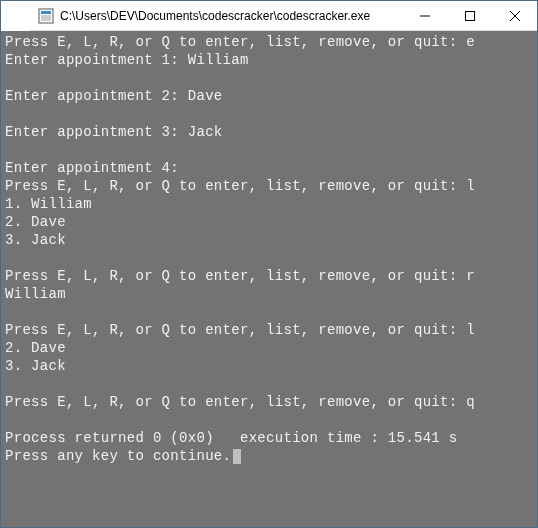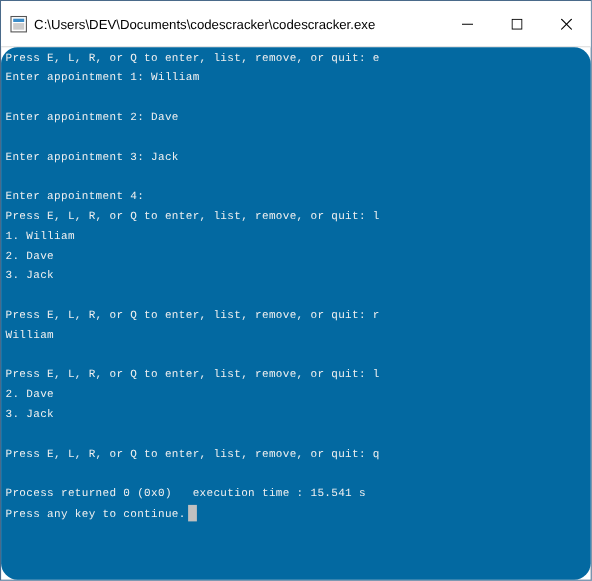--- a/index.html
+++ b/index.html
@@ -15,26 +15,27 @@
       overflow: hidden;
     }
     .window {
       width: 100%;
       height: 100%;
       border: 1px solid #4a6a8a;
       display: flex;
       flex-direction: column;
     }
     .titlebar {
-      height: 42px;
+      height: 30px;
       background: #fff;
       display: flex;
       align-items: center;
       border-bottom: 1px solid #ddd;
       flex-shrink: 0;
+      margin-left: 29px;
     }
     .app-icon {
       width: 16px;
       height: 16px;
       margin: 0 6px 0 8px;
       display: inline-block;
     }
     .title-text {
       font-size: 12px;
       color: #000;
@@ -52,30 +53,29 @@
       display: flex;
       align-items: center;
       justify-content: center;
       font-family: "Segoe UI", sans-serif;
       font-size: 10px;
       color: #000;
       cursor: pointer;
     }
     .console {
       flex: 1;
-      background: #0369a1;
+      background: #737373;
       color: #f0f0f0;
       font-family: "Consolas", "Courier New", monospace;
-      font-size: 10px;
+      font-size: 14px;
       line-height: 18px;
       padding: 2px 4px;
       white-space: pre;
       overflow: hidden;
       letter-spacing: 0.3px;
-      border-radius: 15px;
     }
     .cursor {
       display: inline-block;
       width: 8px;
       height: 15px;
       background: #c0c0c0;
       vertical-align: text-bottom;
       margin-left: 2px;
     }
   </style>

